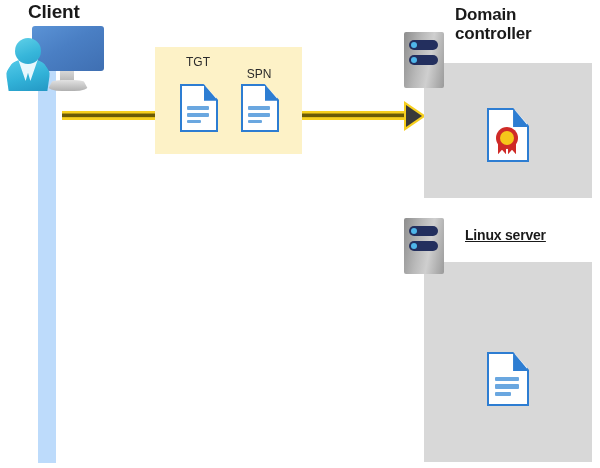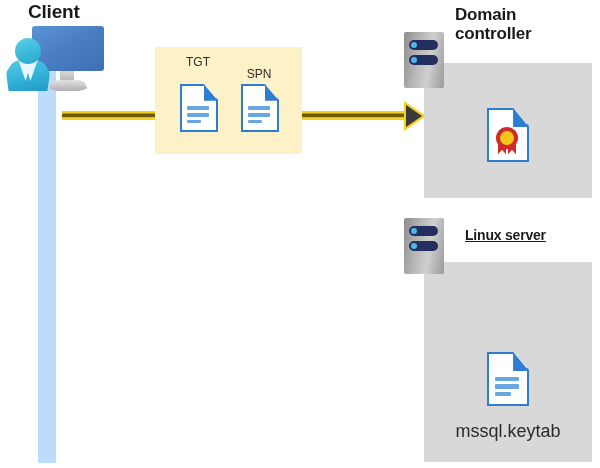--- a/index.html
+++ b/index.html
@@ -366,15 +366,14 @@
 
 
   <div class="abs doc-icon" id="keytab-doc">
     <div class="page"></div>
     <div class="fold"></div>
     <div class="line l1"></div>
     <div class="line l2"></div>
     <div class="line l3"></div>
   </div>
 
-  <div class="abs" id="keytab-label">mssql.keytab</div>
 
 </div>
 
 </body></html>

